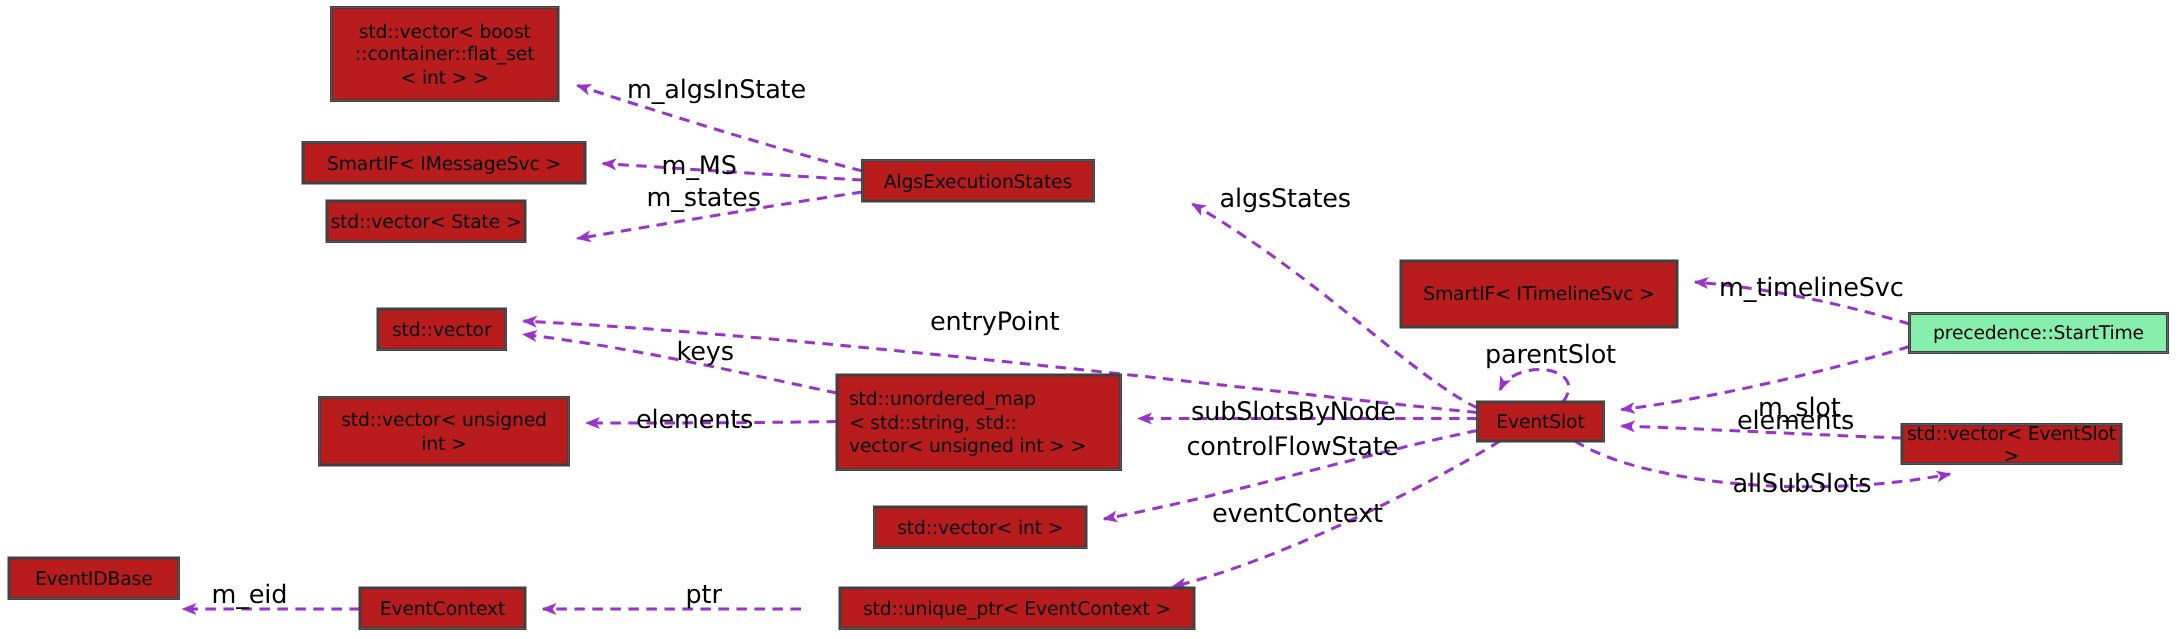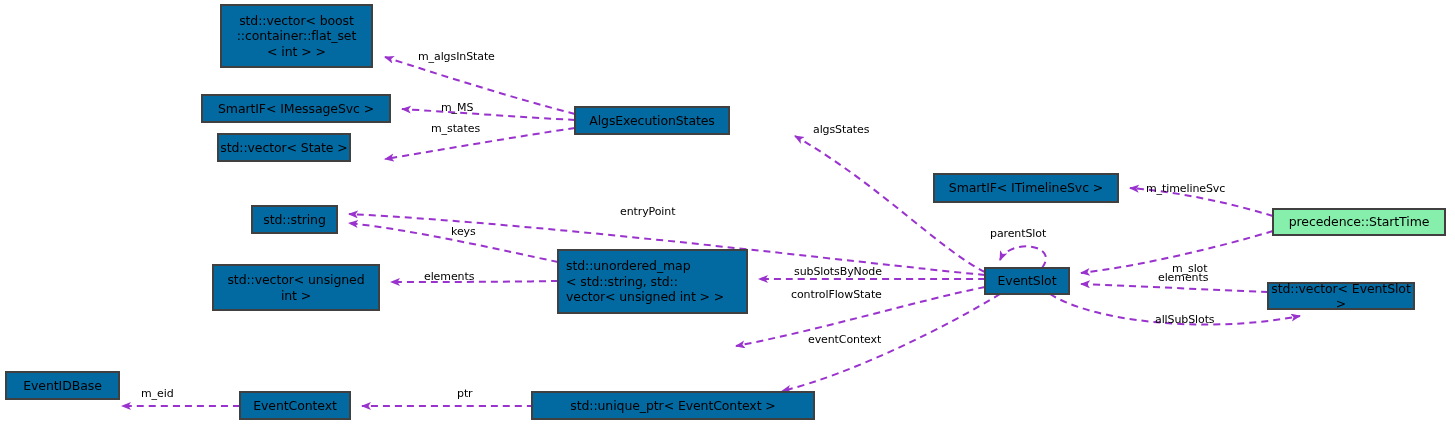--- a/index.html
+++ b/index.html
@@ -10,36 +10,36 @@
     background:#ffffff;
     font-family:"DejaVu Sans","Liberation Sans",sans-serif;
     overflow:hidden;
   }
   svg#edges{position:absolute;left:0;top:0;width:1455px;height:426px;}
   .node{
     position:absolute;
     box-sizing:border-box;
     border:1px solid #404040;
     outline:1px solid #404040;
-    background:#0369a1;
+    background:#b91c1c;
     color:#000000;
     font-size:12.5px;
     line-height:15.5px;
     display:flex;
     align-items:center;
     justify-content:center;
     text-align:center;
     white-space:pre-line;
     letter-spacing:-0.1px;
     z-index:3;
   }
   .node.highlight{background:#86efac;}
   .edge-label{
     position:absolute;
-    font-size:11px;
+    font-size:17px;
     color:#000000;
     white-space:nowrap;
     background:transparent;
     z-index:4;
     letter-spacing:-0.1px;
   }
 </style>
 </head>
 <body>
 
@@ -92,43 +92,44 @@
   <div class="node" style="left:221px;top:5px;width:151px;height:62px;">std::vector&lt; boost
 ::container::flat_set
 &lt; int &gt; &gt;</div>
 
   <div class="node" style="left:202px;top:95px;width:188px;height:27px;">SmartIF&lt; IMessageSvc &gt;</div>
 
   <div class="node" style="left:218px;top:134px;width:132px;height:27px;">std::vector&lt; State &gt;</div>
 
   <div class="node" style="left:575px;top:107px;width:154px;height:27px;">AlgsExecutionStates</div>
 
-  <div class="node" style="left:252px;top:206px;width:85px;height:27px;">std::string</div>
+  <div class="node" style="left:252px;top:206px;width:85px;height:27px;">std::vector</div>
 
   <div class="node" style="left:213px;top:265px;width:166px;height:45px;">std::vector&lt; unsigned
 int &gt;</div>
 
   <div class="node" style="left:558px;top:250px;width:189px;height:63px;justify-content:flex-start;text-align:left;padding-left:7px;">std::unordered_map
 &lt; std::string, std::
 vector&lt; unsigned int &gt; &gt;</div>
 
+  <div class="node" style="left:583px;top:338px;width:141px;height:27px;">std::vector&lt; int &gt;</div>
 
-  <div class="node" style="left:934px;top:174px;width:184px;height:28px;">SmartIF&lt; ITimelineSvc &gt;</div>
+  <div class="node" style="left:934px;top:174px;width:184px;height:44px;">SmartIF&lt; ITimelineSvc &gt;</div>
 
   <div class="node" style="left:985px;top:268px;width:84px;height:26px;">EventSlot</div>
 
   <div class="node highlight" style="left:1273px;top:209px;width:172px;height:26px;">precedence::StartTime</div>
 
   <div class="node" style="left:1268px;top:283px;width:146px;height:26px;">std::vector&lt; EventSlot &gt;</div>
 
   <div class="node" style="left:6px;top:372px;width:113px;height:27px;">EventIDBase</div>
 
   <div class="node" style="left:240px;top:392px;width:110px;height:27px;">EventContext</div>
 
-  <div class="node" style="left:532px;top:392px;width:282px;height:27px;">std::unique_ptr&lt; EventContext &gt;</div>
+  <div class="node" style="left:560px;top:392px;width:236px;height:27px;">std::unique_ptr&lt; EventContext &gt;</div>
 
   <div class="edge-label" style="left:418px;top:50px;">m_algsInState</div>
   <div class="edge-label" style="left:441px;top:101px;">m_MS</div>
   <div class="edge-label" style="left:431px;top:122px;">m_states</div>
   <div class="edge-label" style="left:813px;top:123px;">algsStates</div>
   <div class="edge-label" style="left:1146px;top:182px;">m_timelineSvc</div>
   <div class="edge-label" style="left:620px;top:205px;">entryPoint</div>
   <div class="edge-label" style="left:451px;top:225px;">keys</div>
   <div class="edge-label" style="left:990px;top:227px;">parentSlot</div>
   <div class="edge-label" style="left:1172px;top:228px;margin-top:34px;">m_slot</div>

